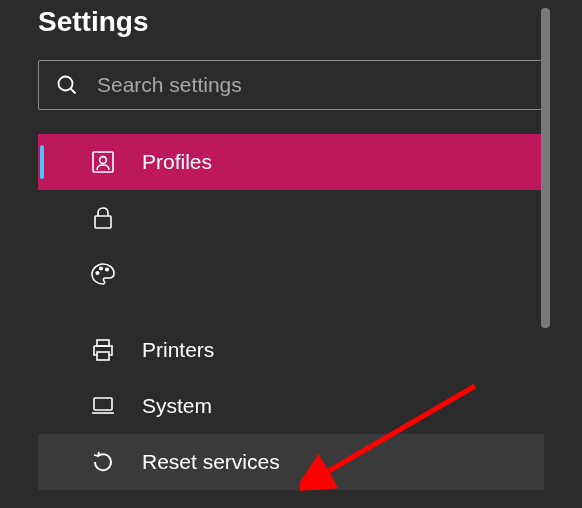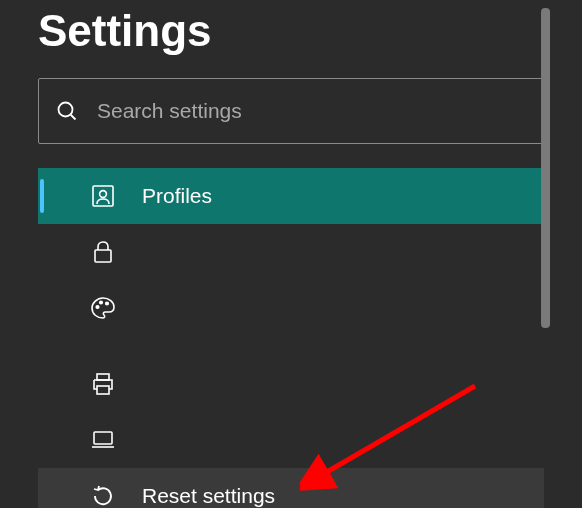--- a/index.html
+++ b/index.html
@@ -14,32 +14,32 @@
       font-family: "Segoe UI", -apple-system, sans-serif;
       color: #ffffff;
       overflow: hidden;
       position: relative;
     }
     .container {
       padding: 0 38px;
       height: 100%;
     }
     .page-title {
-      font-size: 44px;
+      font-size: 28px;
       font-weight: 600;
       padding-top: 6px;
       padding-bottom: 22px;
       color: #ffffff;
     }
     .search-wrap {
       display: flex;
       align-items: center;
       border: 1px solid #8a8a8a;
       background: #2b2b2b;
-      height: 66px;
+      height: 50px;
       border-radius: 2px;
       padding: 0 16px;
       margin-bottom: 24px;
     }
     .search-icon {
       width: 24px;
       height: 24px;
       margin-right: 18px;
       flex-shrink: 0;
     }
@@ -61,21 +61,21 @@
     }
     .nav-item {
       display: flex;
       align-items: center;
       height: 56px;
       padding: 0 20px 0 20px;
       cursor: pointer;
       position: relative;
     }
     .nav-item.selected {
-      background: #0f766e;
+      background: #be185d;
     }
     .nav-item.selected::before {
       content: "";
       position: absolute;
       left: 2px;
       top: 11px;
       bottom: 11px;
       width: 4px;
       background: #4cc2ff;
       border-radius: 2px;
@@ -167,39 +167,41 @@
     <div class="nav-gap"></div>
 
     <div class="nav-item">
       <span class="nav-icon">
         <svg viewBox="0 0 26 26" fill="none" stroke="#ffffff" stroke-width="1.6">
           <rect x="7" y="3" width="12" height="6"></rect>
           <path d="M4 9 H22 V18 H19 M7 18 H4 V9"></path>
           <rect x="7" y="15" width="12" height="8"></rect>
         </svg>
       </span>
+      <span class="nav-label">Printers</span>
     </div>
 
     <div class="nav-item">
       <span class="nav-icon">
         <svg viewBox="0 0 26 26" fill="none" stroke="#ffffff" stroke-width="1.6">
           <rect x="4" y="5" width="18" height="12" rx="1"></rect>
           <line x1="2" y1="20" x2="24" y2="20"></line>
         </svg>
       </span>
+      <span class="nav-label">System</span>
     </div>
 
     <div class="nav-item hover">
       <span class="nav-icon">
         <svg viewBox="0 0 26 26" fill="none" stroke="#ffffff" stroke-width="1.8">
           <path d="M5 13 A8 8 0 1 0 8 7"></path>
           <polyline points="4,6 8,7 9,3" fill="none"></polyline>
         </svg>
       </span>
-      <span class="nav-label">Reset settings</span>
+      <span class="nav-label">Reset services</span>
     </div>
 
   </div>
 </div>
 
 <div class="scrollbar"></div>
 
 <svg class="arrow-annotation" style="left:300px; top:376px;" width="200" height="120" viewBox="0 0 200 120">
   <defs>
     <marker id="arrowhead" markerWidth="8" markerHeight="8" refX="2" refY="4" orient="auto">

